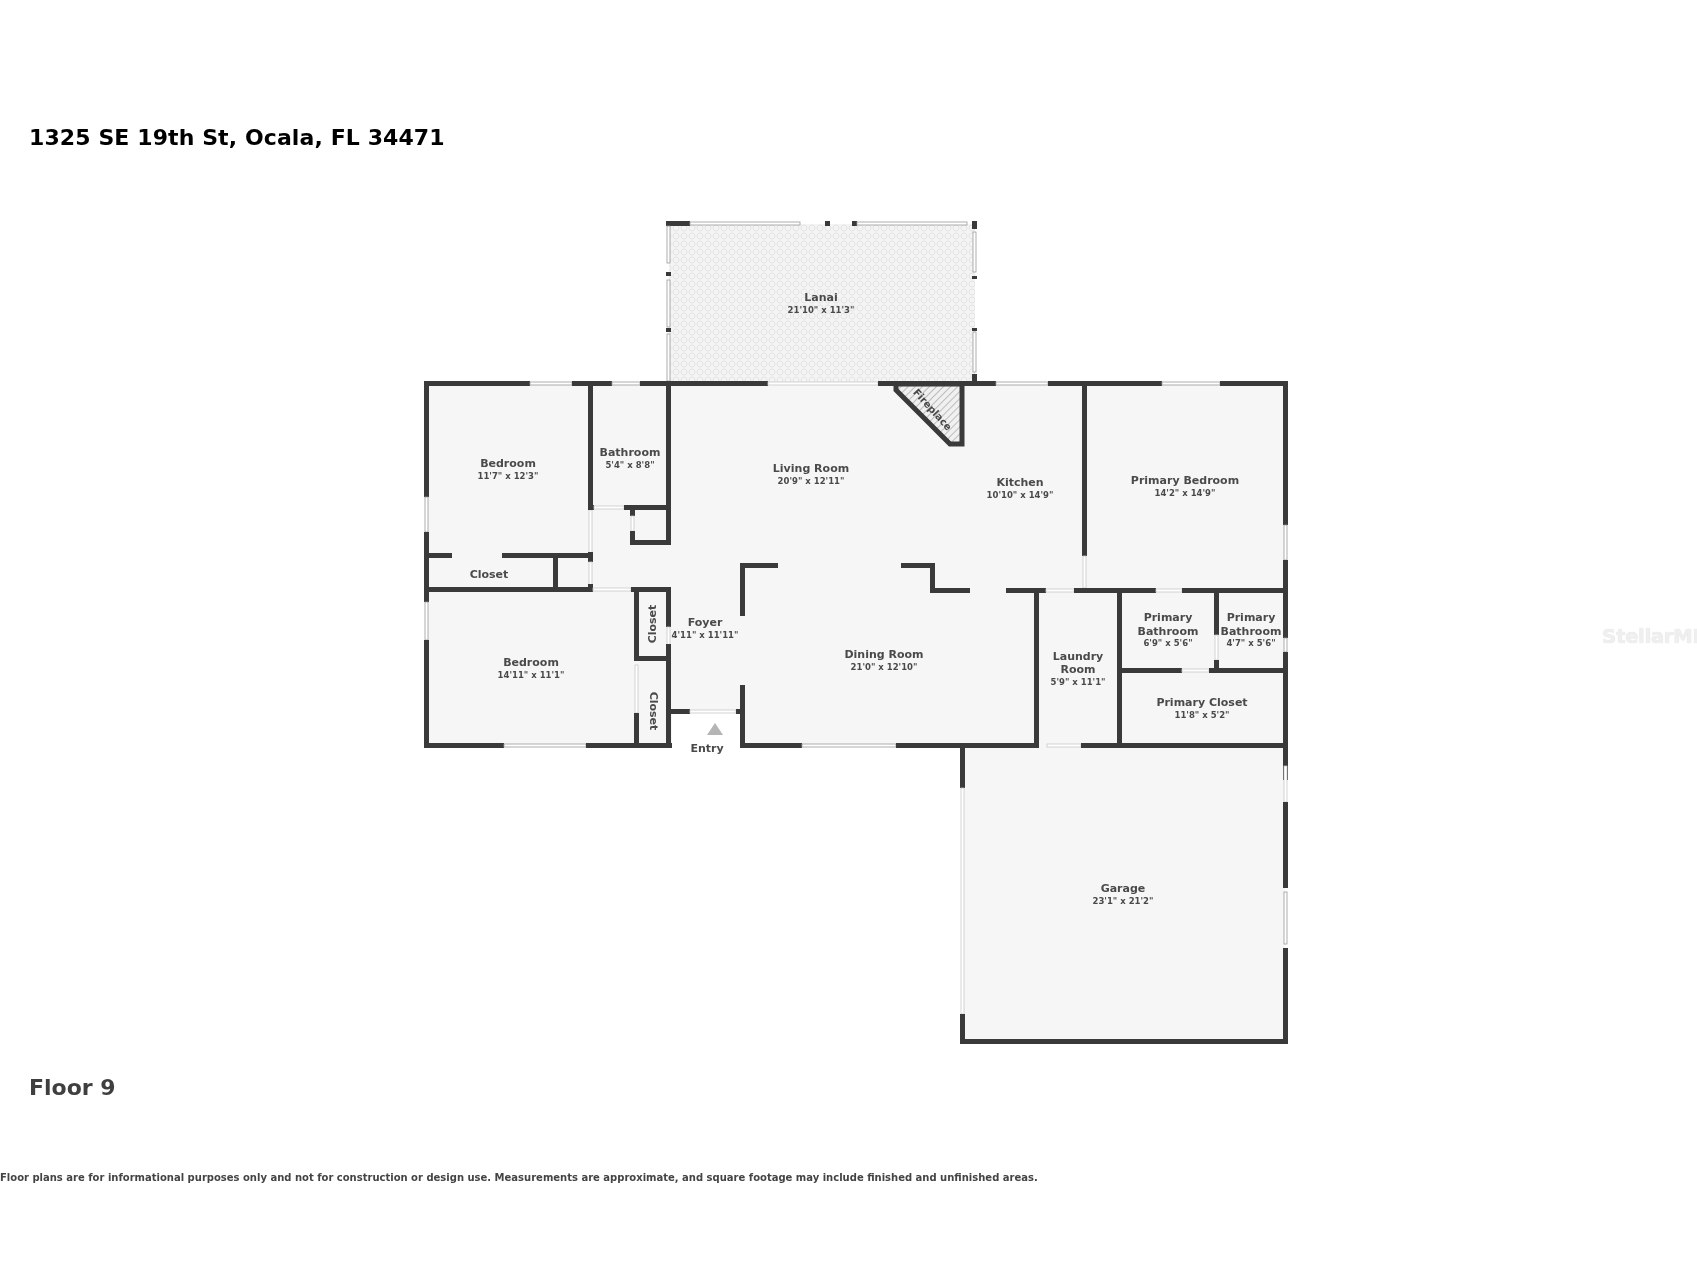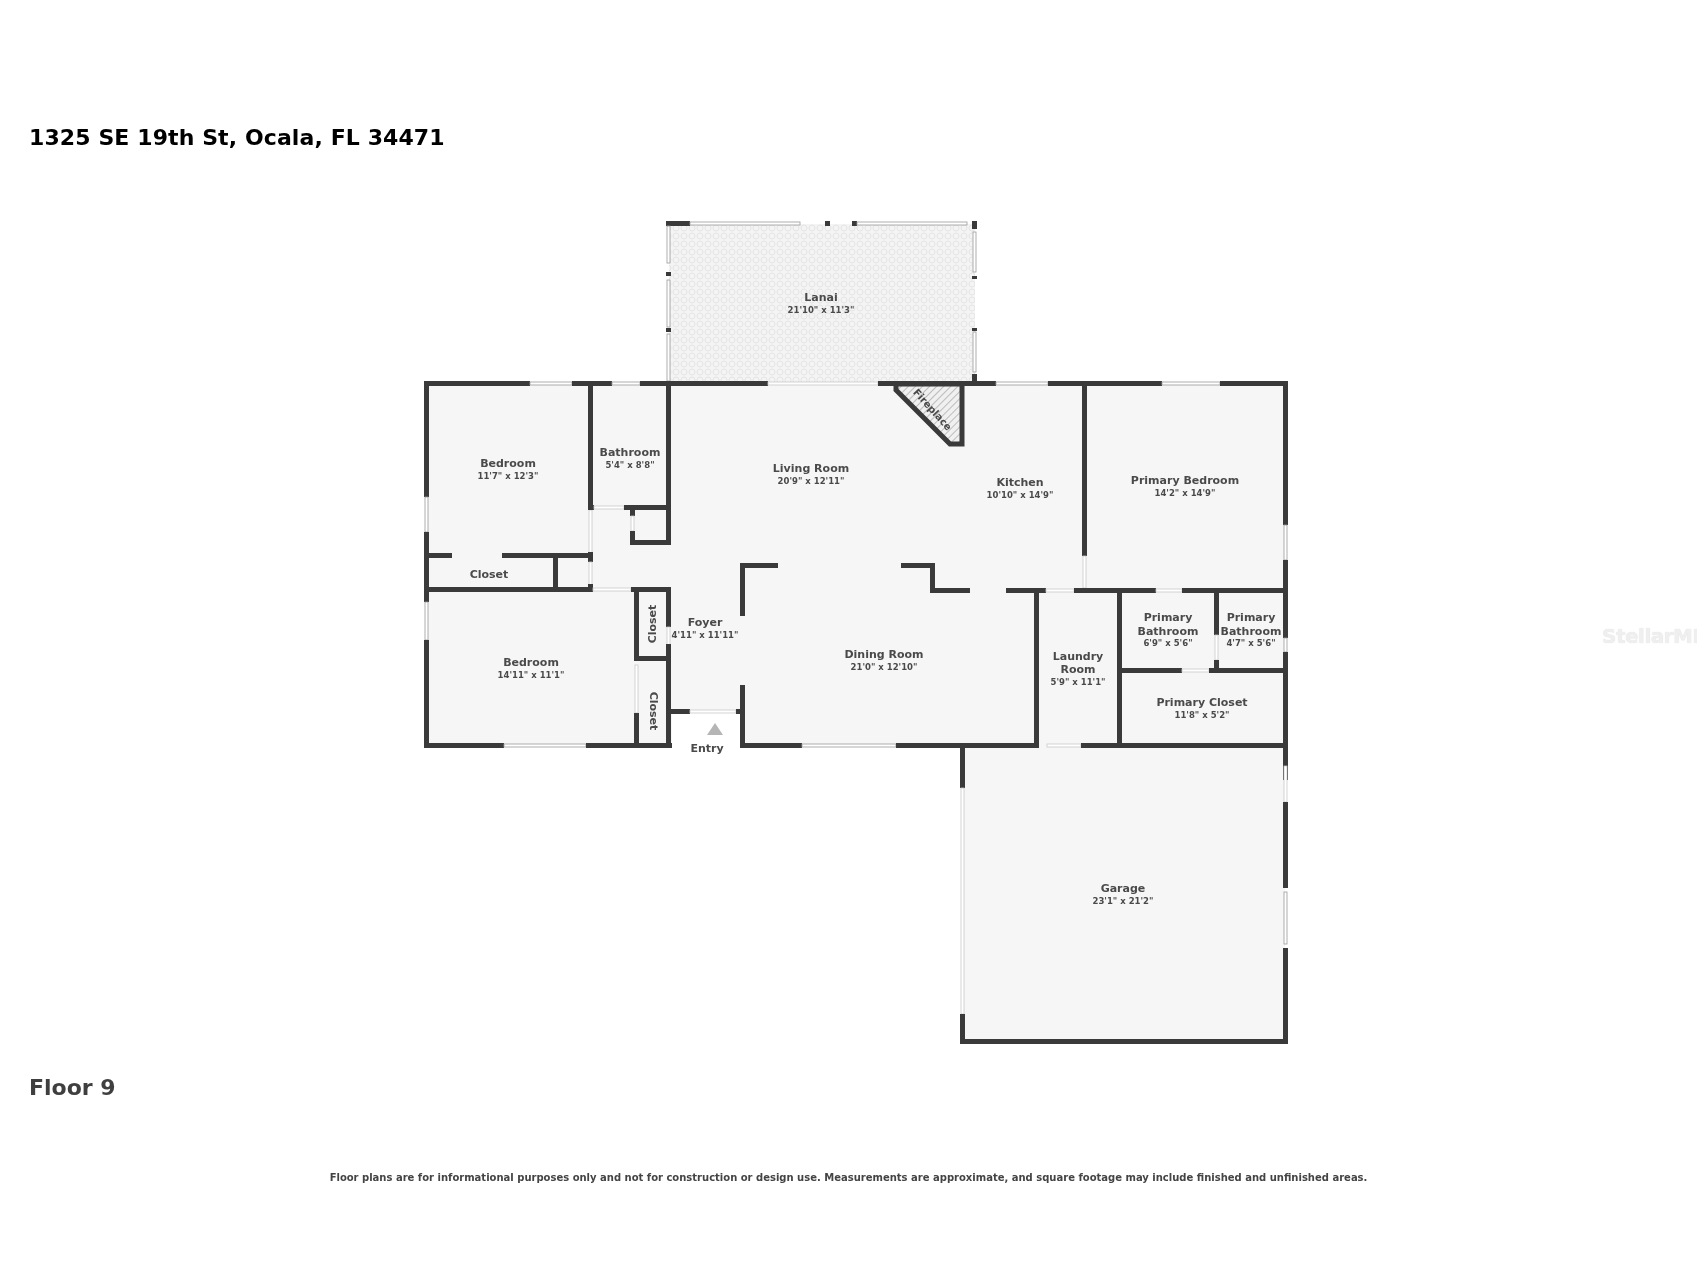--- a/index.html
+++ b/index.html
@@ -1,20 +1,20 @@
 <!DOCTYPE html>
 <html><head>
 <meta charset="utf-8">
 <style>
   html, body { margin: 0; padding: 0; background: #ffffff; }
   body { width: 1697px; height: 1272px; position: relative; overflow: hidden;
          font-family: "DejaVu Sans", "Liberation Sans", sans-serif; color: #3d3d3d; }
   .address { position: absolute; left: 29px; top: 85px; font-size: 22px; font-weight: bold; color: #000000; letter-spacing: 0.1px; margin-top: 40px; }
   .floor-label { position: absolute; left: 29px; top: 1075px; font-size: 22px; font-weight: bold; color: #3f3f3f; }
-  .disclaimer { position: absolute; left: 0; width: 1697px; top: 1172px; text-align: center; font-size: 10px; font-weight: bold; color: #444; }
+  .disclaimer { position: absolute; left: 0; width: 1697px; top: 1172px; font-size: 10px; font-weight: bold; color: #444; }
   .watermark { position: absolute; left: 1602px; top: 624px; font-size: 20px; color: #efefef; font-weight: bold; letter-spacing: -0.5px;
                text-shadow: 0 0 1px #d8d8d8; }
   svg.plan { position: absolute; left: 0; top: 0; }
   .wall { fill: #3a3a3a; }
   .floor { fill: #f6f6f6; }
   .win { fill: #ffffff; stroke: #9a9a9a; stroke-width: 0.8; }
   .open { fill: #ffffff; stroke: #c9c9c9; stroke-width: 0.8; }
   .rname { font-size: 11px; font-weight: bold; fill: #4a4a4a; text-anchor: middle; }
   .rdim  { font-size: 8.5px; font-weight: bold; fill: #4a4a4a; text-anchor: middle; }
 </style>

